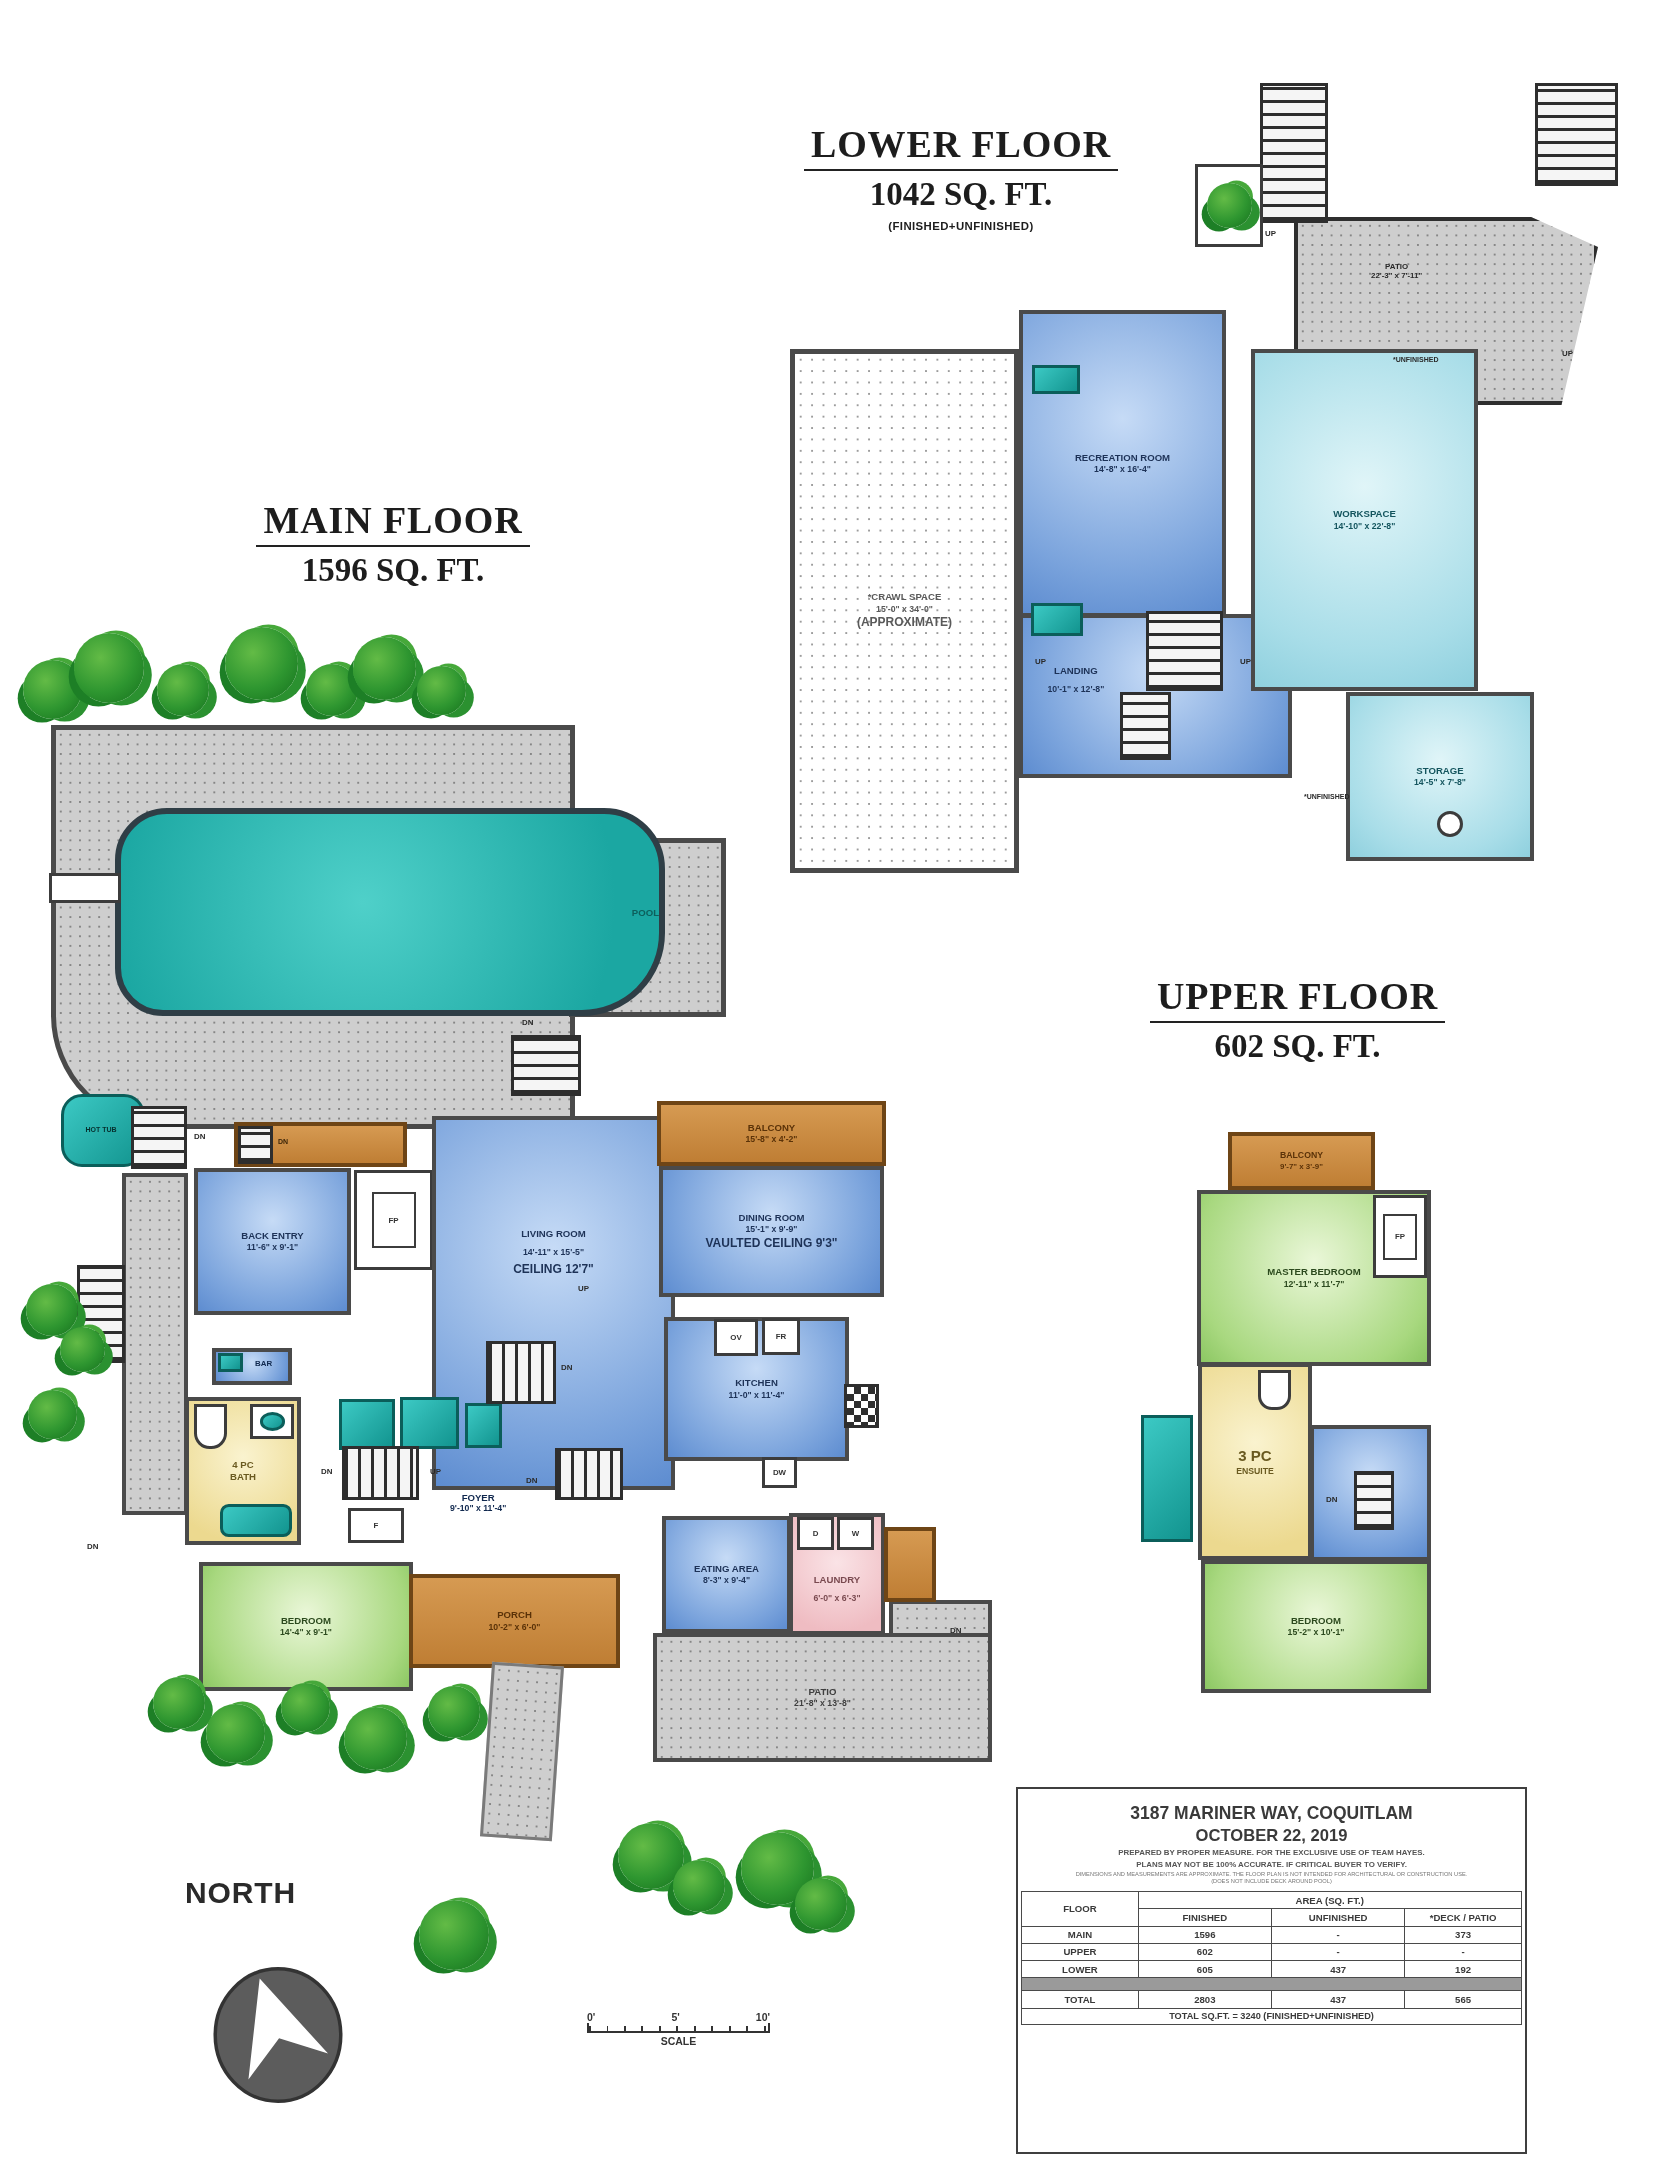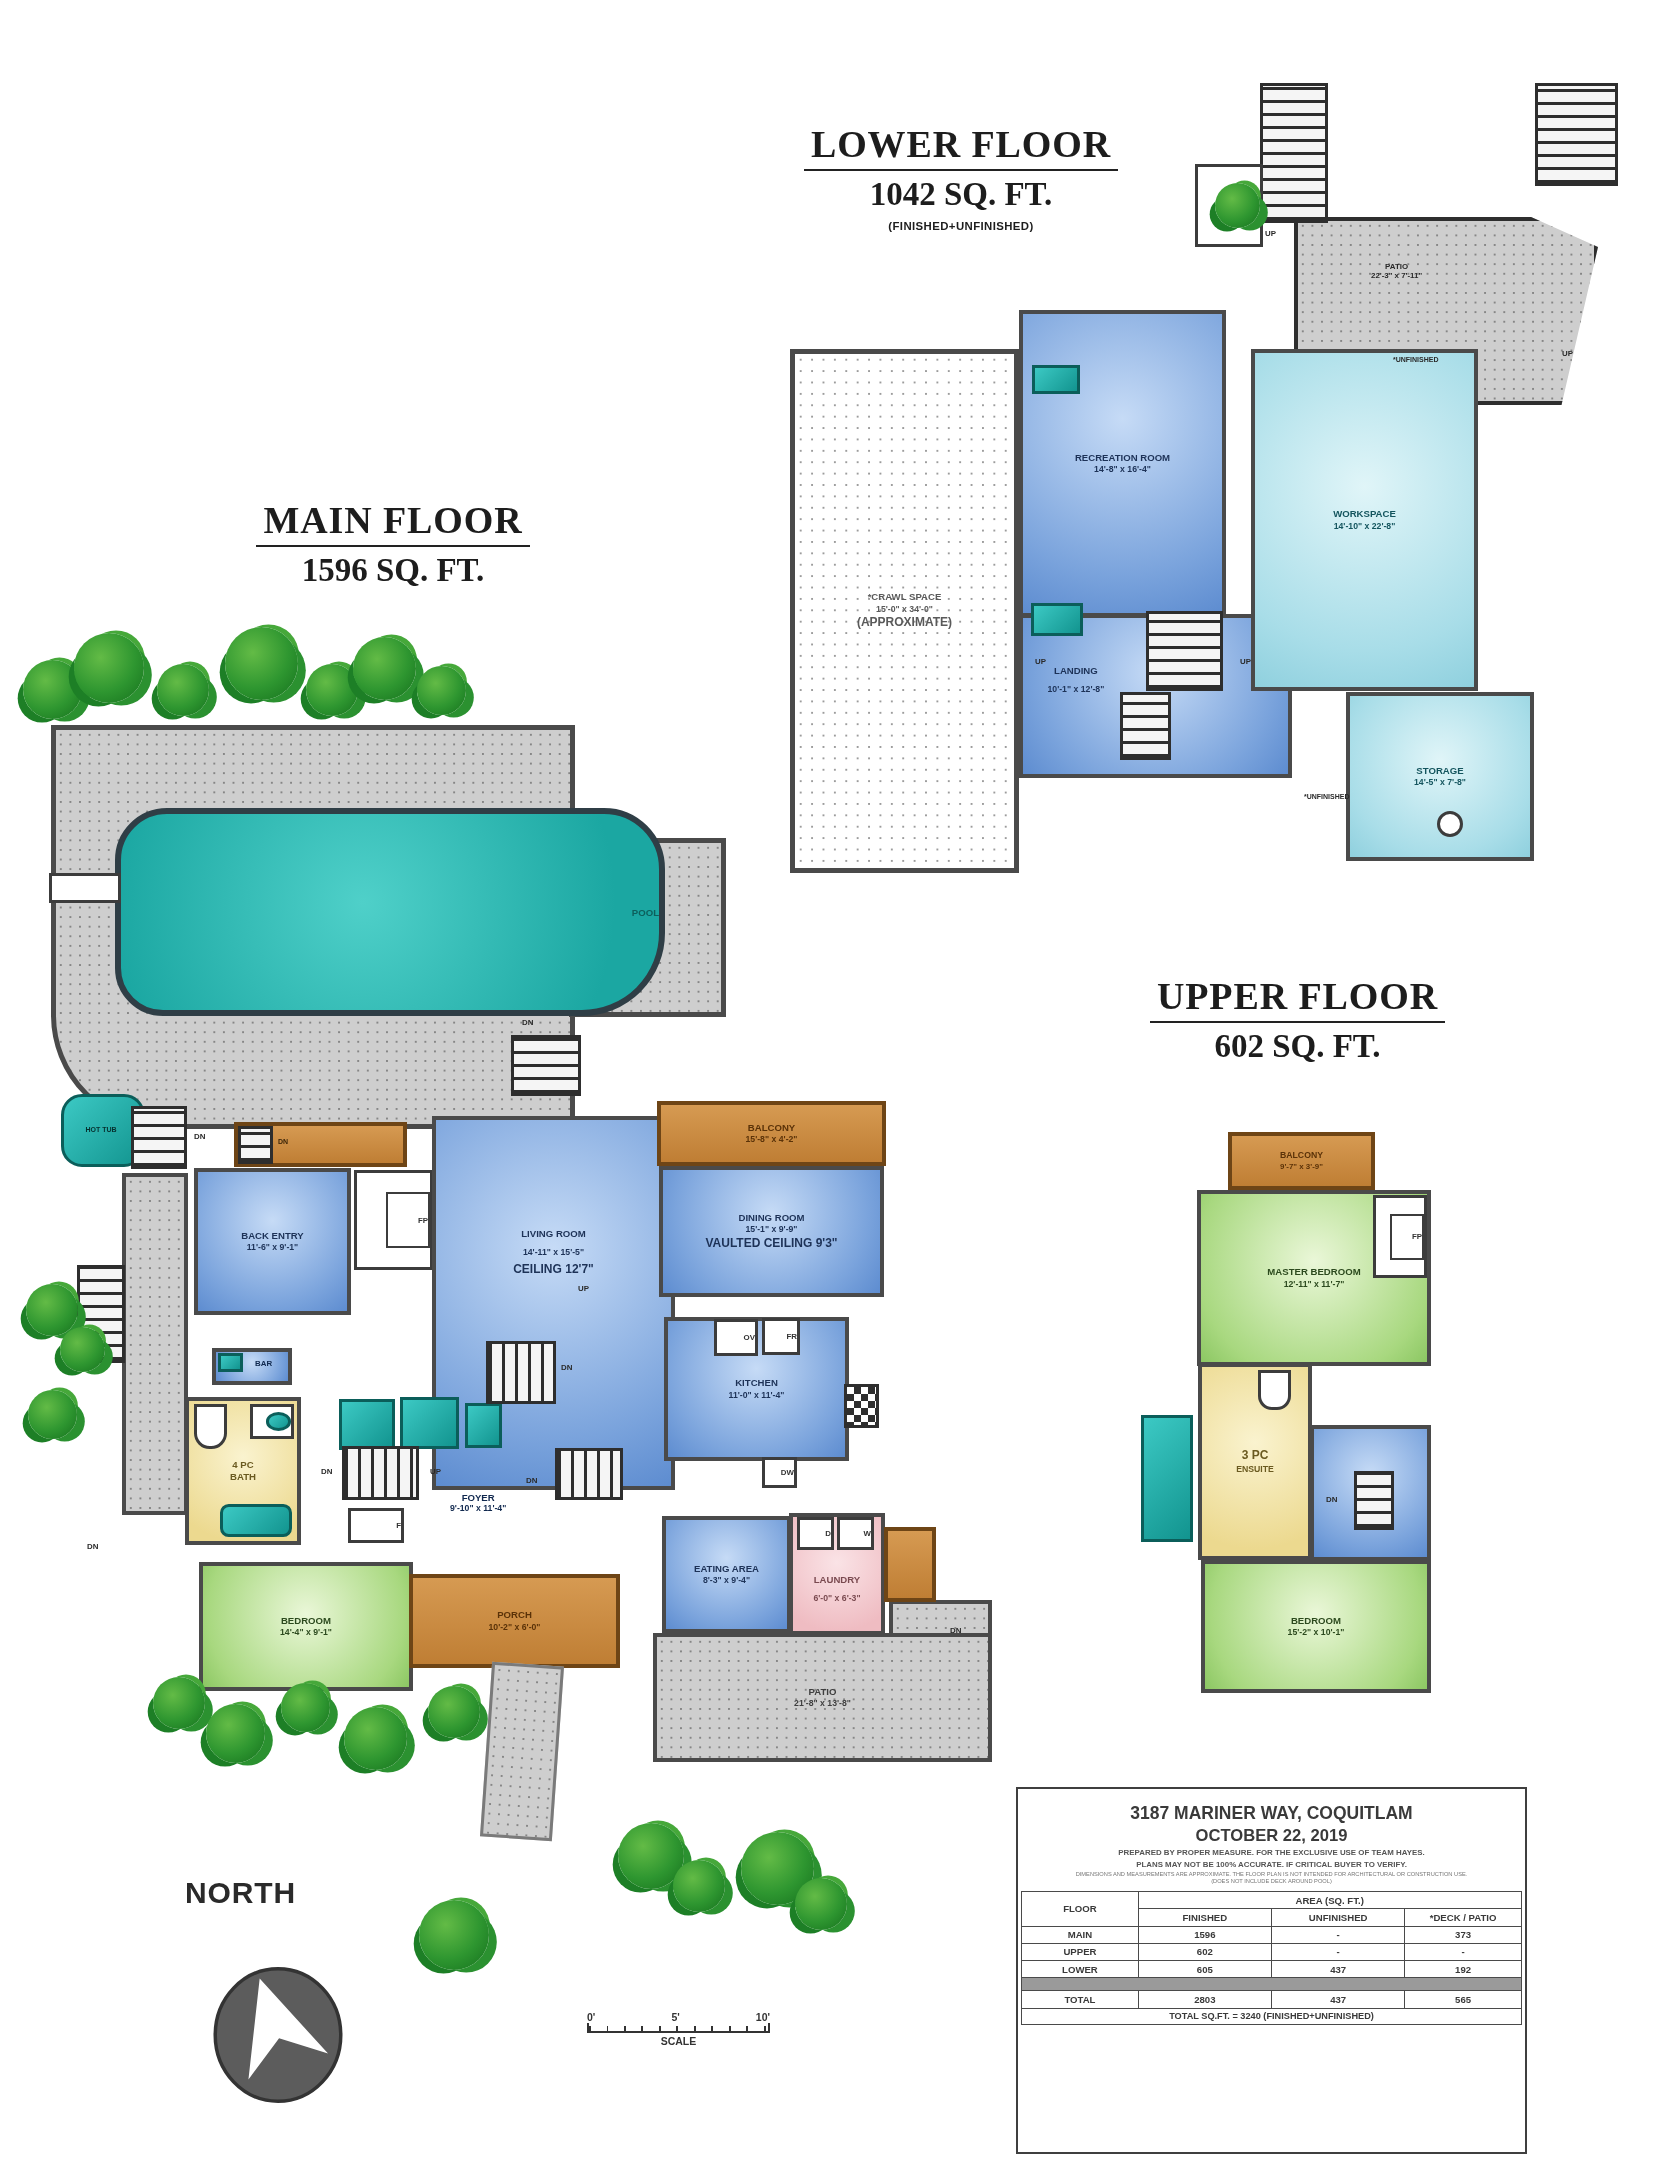--- a/index.html
+++ b/index.html
@@ -11,21 +11,21 @@
   .cyan{background:radial-gradient(circle at 50% 40%,#e0f5f8 0%,#a8dde8 72%,#8fd0de 100%);color:#14555e}
   .green{background:radial-gradient(circle at 50% 40%,#eaf7d8 0%,#a8d87f 78%,#8cc763 100%);color:#2c4a1e}
   .yellow{background:radial-gradient(circle at 50% 40%,#faf3cf 0%,#ecd98f 85%);color:#6a5a20}
   .pink{background:radial-gradient(circle at 50% 40%,#fae3e6 0%,#efbcc2 85%);color:#7a4a50}
   .orange{background:linear-gradient(180deg,#d69a52,#bf7e34);border-color:#6e4516;color:#5a3208}
   .stipple{background-color:#cecece;background-image:radial-gradient(#868686 1px,transparent 1.4px);background-size:9.6px 9.6px}
   .crawl{background-color:#fff;background-image:radial-gradient(#9c9c9c 1px,transparent 1.4px);background-size:11.4px 11.4px;color:#5a5a5a}
   .stairsV{background:repeating-linear-gradient(90deg,#2e2e2e 0 2.6px,#f5f5f5 2.6px 13px);border:3.5px solid #2e2e2e}
   .stairsH{background:repeating-linear-gradient(0deg,#2e2e2e 0 2.6px,#f5f5f5 2.6px 13px);border:3.5px solid #2e2e2e}
   .teal{background:linear-gradient(135deg,#3cc9c4,#12948f);border:3.5px solid #0b5e5a}
-  .whitebox{background:#fff;border:3.5px solid #3c3c3c;display:flex;align-items:center;justify-content:flex-end;font-weight:bold;font-size:7.9px;color:#333}
+  .whitebox{background:#fff;border:3.5px solid #3c3c3c;display:flex;align-items:center;justify-content:center;font-weight:bold;font-size:7.9px;color:#333}
   .lbl{position:absolute;font-weight:bold;color:#2a2a2a;text-align:center;white-space:nowrap;font-size:7.9px}
   .bush{position:absolute;border-radius:50%;background:radial-gradient(circle at 38% 35%,#63bb46 0%,#2e9630 55%,#146f1c 100%);box-shadow:12.2px 7px 0 -4.4px #2b9130,-10.5px 8.7px 0 -5.2px #1d7f26,7px -8.7px 0 -6.1px #46a83a}
   .title{position:absolute;text-align:center;color:#1d1d1d;font-family:"Liberation Serif","DejaVu Serif",serif;font-weight:bold}
   .title .t1{font-size:38px;letter-spacing:0.9px;border-bottom:2.6px solid #222;padding:0 7px 2.6px;display:inline-block}
   .title .t2{font-size:33px;margin-top:5.2px}
   .title .t3{font-size:11.4px;font-family:"Liberation Sans",sans-serif;margin-top:7px;letter-spacing:0.4px}
   .infobox{border:2.6px solid #3f3f3f;background:#fff;text-align:center;color:#3a3a3a;padding-top:14px}
   .infobox .addr{font-size:17.5px;font-weight:bold}
   .infobox .date{font-size:16.6px;font-weight:bold;margin-top:1.7px}
   .infobox .note1{font-size:7.9px;font-weight:bold;color:#555;margin-top:2.6px}
@@ -257,21 +257,21 @@
     <span class="dm" style="font-size:7.9px">9'-7" x 3'-9"</span>
   </div>
   <div class="room green" style="left:1197px;top:1190px;width:234px;height:176px">
     <span class="nm">MASTER BEDROOM</span>
     <span class="dm">12'-11" x 11'-7"</span>
   </div>
   <div class="abs whitebox" style="left:1373px;top:1195px;width:54px;height:83px">
     <div class="whitebox" style="width:30px;height:42px;border-width:2.6px">FP</div>
   </div>
   <div class="room yellow" style="left:1198px;top:1363px;width:114px;height:197px">
-    <span class="nm" style="font-size:12px">3 PC</span>
+    <span class="nm" style="font-size:15px">3 PC</span>
     <span class="nm" style="font-size:8.7px">ENSUITE</span>
   </div>
   <div class="abs teal" style="left:1141px;top:1415px;width:52px;height:127px"></div>
   <div class="abs whitebox" style="left:1258px;top:1370px;width:33px;height:40px;border-radius:0 0 14px 14px"></div>
   <div class="abs blue" style="left:1310px;top:1425px;width:121px;height:136px;border:4.4px solid #4a4a4a"></div>
   <div class="abs stairsH" style="left:1354px;top:1471px;width:40px;height:59px"></div>
   <span class="lbl" style="left:1326px;top:1495px">DN</span>
   <div class="room green" style="left:1201px;top:1560px;width:230px;height:133px">
     <span class="nm">BEDROOM</span>
     <span class="dm">15'-2" x 10'-1"</span>

